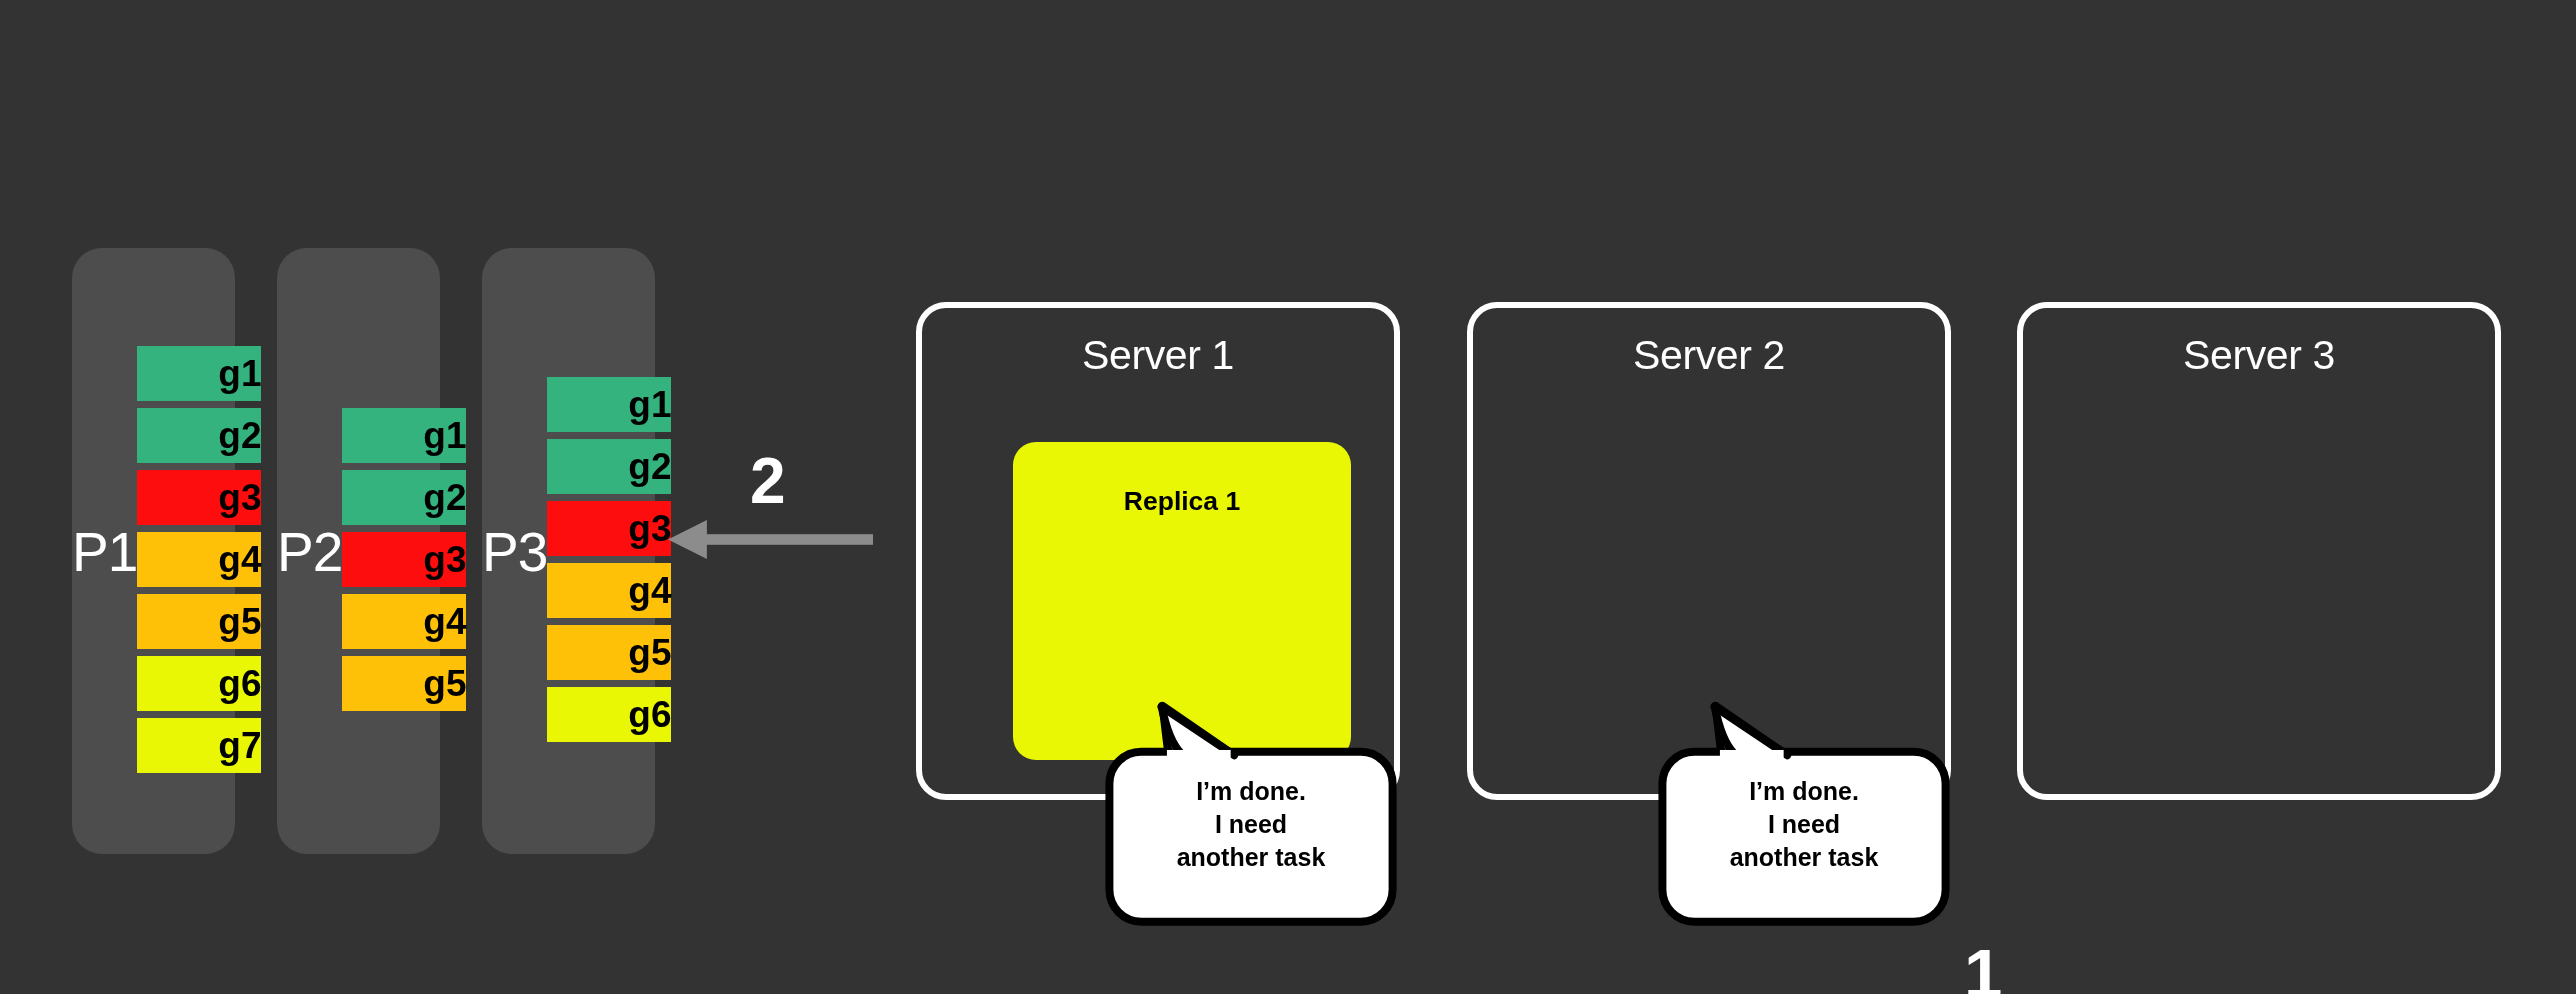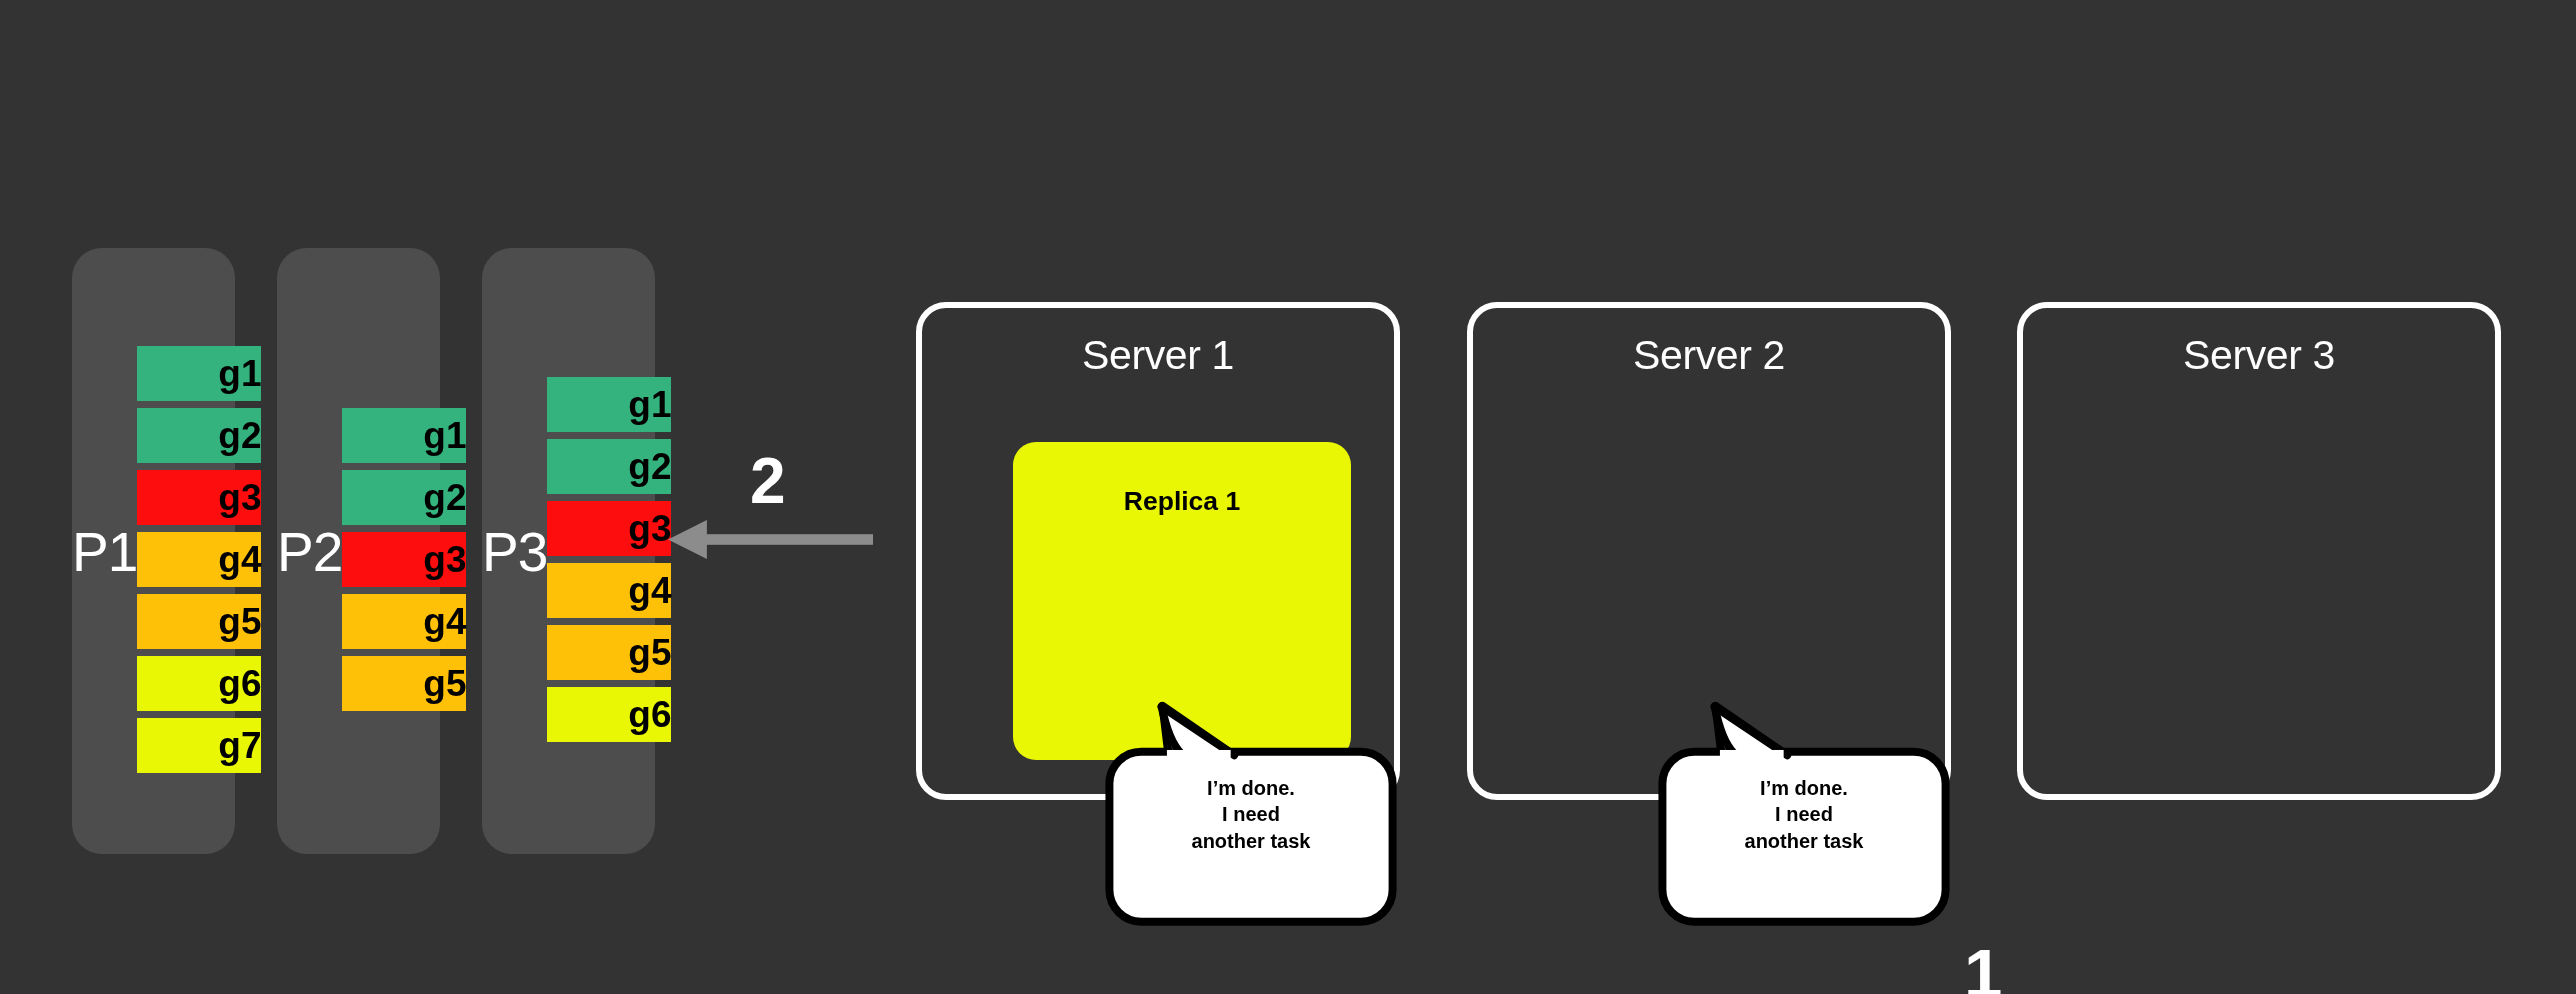--- a/index.html
+++ b/index.html
@@ -121,21 +121,21 @@
     top: 0;
     left: 0;
     overflow: visible;
   }
   .speech-text {
     position: absolute;
     left: 0;
     right: 0;
     text-align: center;
     color: #000000;
-    font-size: 20px;
+    font-size: 25px;
     font-weight: bold;
     line-height: 1.32;
     user-select: none;
     pointer-events: none;
   }
 </style>
 </head>
 <body>
 
 <div id="stage">

